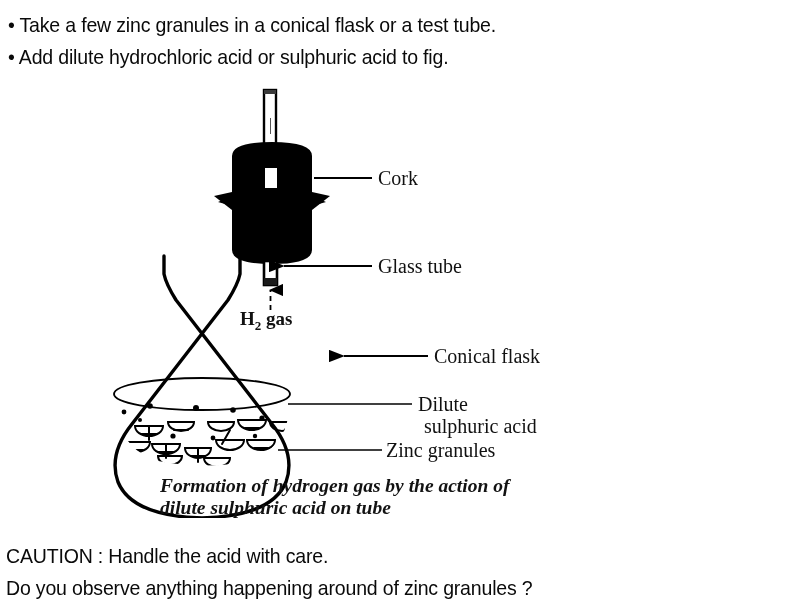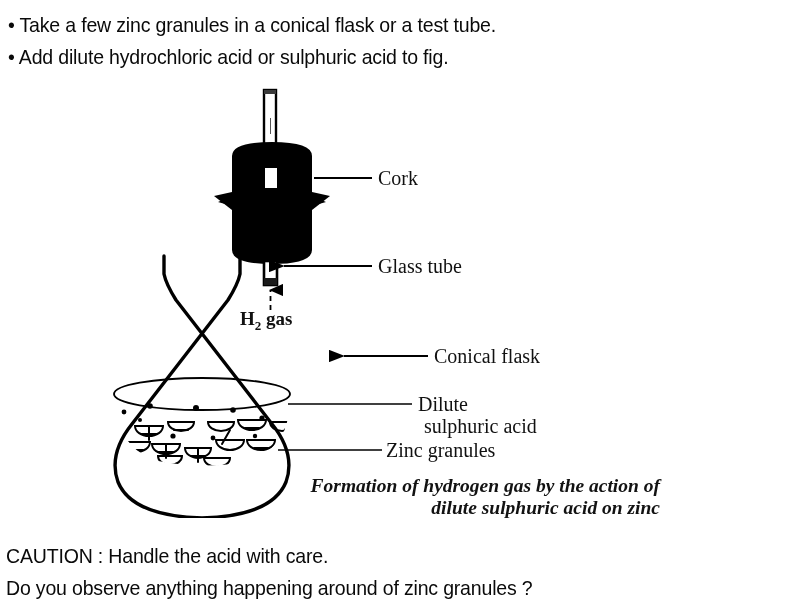--- a/index.html
+++ b/index.html
@@ -54,21 +54,21 @@
   
   .caption {
     position: absolute;
     font-family: "Liberation Serif", "DejaVu Serif", serif;
     font-style: italic;
     font-weight: bold;
     font-size: 19.5px;
     line-height: 22px;
     white-space: pre;
     color: #121212;
-    text-align: right;
+    text-align: left;
   }
   #caption-line-1 { left: 160px; top: 475px; width: 500px; }
   #caption-line-2 { left: 160px; top: 497px; width: 500px; }
 </style>
 </head>
 <body>
 
 <div id="page">
 
   <div class="body-text" id="instruction-1">• Take a few zinc granules in a conical flask or a test tube.</div>
@@ -232,19 +232,19 @@
 
       <g>
         <line x1="382" y1="372" x2="278" y2="372" stroke="#000000" stroke-width="1.6"></line>
       </g>
       <text x="386" y="379" font-family="Liberation Serif, DejaVu Serif, serif" font-size="20" fill="#111111">Zinc granules</text>
 
     </svg>
   </div>
 
   <div class="caption" id="caption-line-1">Formation of hydrogen gas by the action of</div>
-  <div class="caption" id="caption-line-2">dilute sulphuric acid on zinc</div>
+  <div class="caption" id="caption-line-2">dilute sulphuric acid on tube</div>
 
   <div class="body-text" id="caution-line">CAUTION : Handle the acid with care.</div>
 
   <div class="body-text" id="question-line">Do you observe anything happening around of zinc granules ?</div>
 
 </div>
 
 </body></html>

